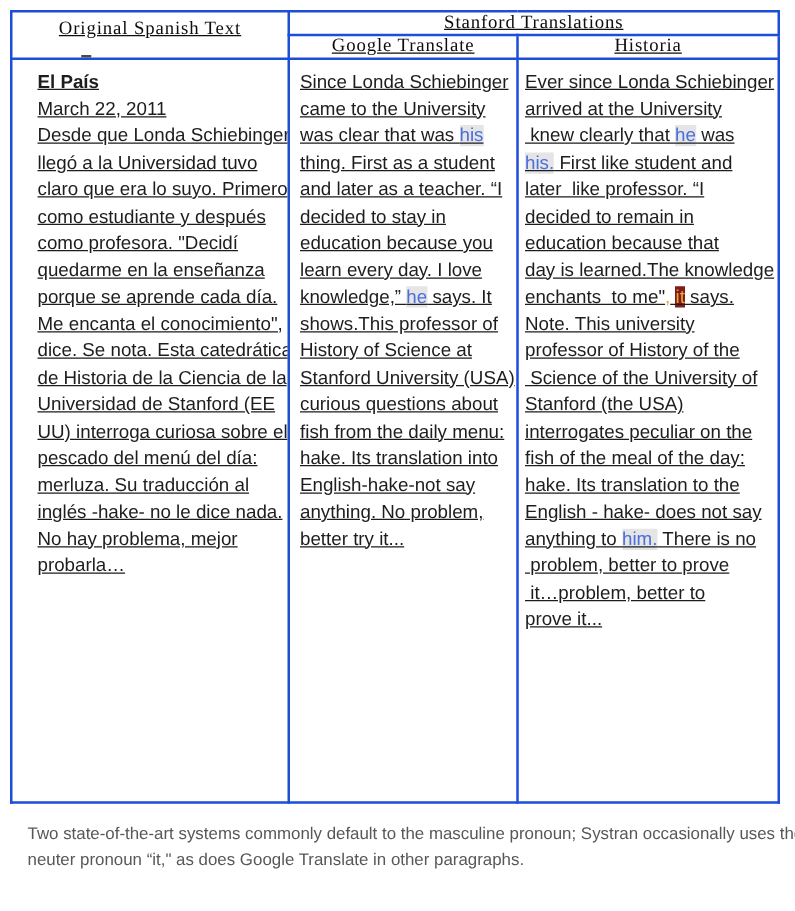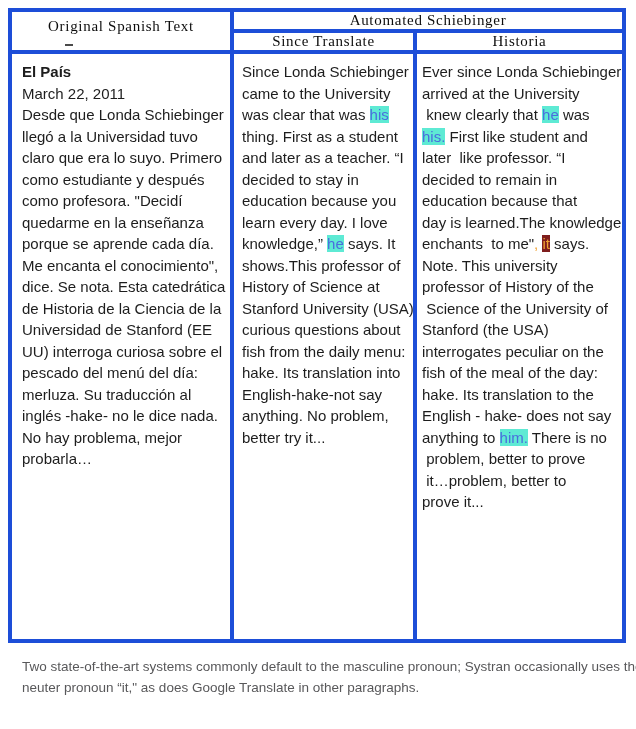--- a/index.html
+++ b/index.html
@@ -9,40 +9,40 @@
     background:#ffffff;
     font-family:"Liberation Sans","DejaVu Sans",sans-serif;
     overflow:hidden;
   }
   table.cmp{
     position:absolute;left:8px;top:8px;
     width:614px;height:635px;
     border-collapse:collapse;table-layout:fixed;
     background:#fff;
   }
-  table.cmp td{border:4px solid #1d4ed8;}
+  table.cmp td{border:2px solid #1d4ed8;text-decoration:underline;}
   td.hdr{
     font-family:"Liberation Serif","DejaVu Serif",serif;
     font-size:15px;letter-spacing:0.7px;
     color:#0d0d0d;text-align:center;vertical-align:middle;
     padding:0;
   }
   td.hdr.span2{padding-bottom:10px;}
   tr.hrow1{height:17px;}
   tr.hrow2{height:18px;}
   td.cell{
     font-size:15px;line-height:21.5px;color:#1d1d1d;
     vertical-align:top;text-align:left;
     white-space:pre;overflow:hidden;
-    padding:7px 2px 0 10px;
+    padding:7px 2px 0 20px;
   }
   td.cell.c2{padding-left:8px;}
   td.cell.c3{padding-left:5px;margin-left:25px;}
   .hl-bold{font-weight:700;}
-  .hl-blue{color:#4a6edd;background:#5eead4;}
+  .hl-blue{color:#4a6edd;background:#e5e5e5;}
   .hl-orange{color:#f0a231;background:#7f1d1d;}
   .hl-orange-text{color:#f0a231;}
   .stray{
     position:absolute;left:65px;top:44px;
     width:8px;height:2px;background:#4a4a4a;
   }
   .caption{
     position:absolute;left:22px;top:656px;width:600px;
     font-size:13.5px;line-height:21px;color:#58585a;
     white-space:pre;
@@ -55,24 +55,24 @@
 
   <table class="cmp">
     <colgroup>
       <col style="width:222px">
       <col style="width:183px">
       <col style="width:209px">
     </colgroup>
     <tbody>
       <tr class="hrow1">
         <td class="hdr span2" rowspan="2">Original Spanish Text</td>
-        <td class="hdr" colspan="2">Automated Schiebinger</td>
+        <td class="hdr" colspan="2">Stanford Translations</td>
       </tr>
       <tr class="hrow2">
-        <td class="hdr">Since Translate</td>
+        <td class="hdr">Google Translate</td>
         <td class="hdr">Historia</td>
       </tr>
       <tr>
         <td class="cell c1"><span class="hl-bold">El País</span><span>
 March 22, 2011
 Desde que Londa Schiebinger
 llegó a la Universidad tuvo
 claro que era lo suyo. Primero
 como estudiante y después
 como profesora. "Decidí

